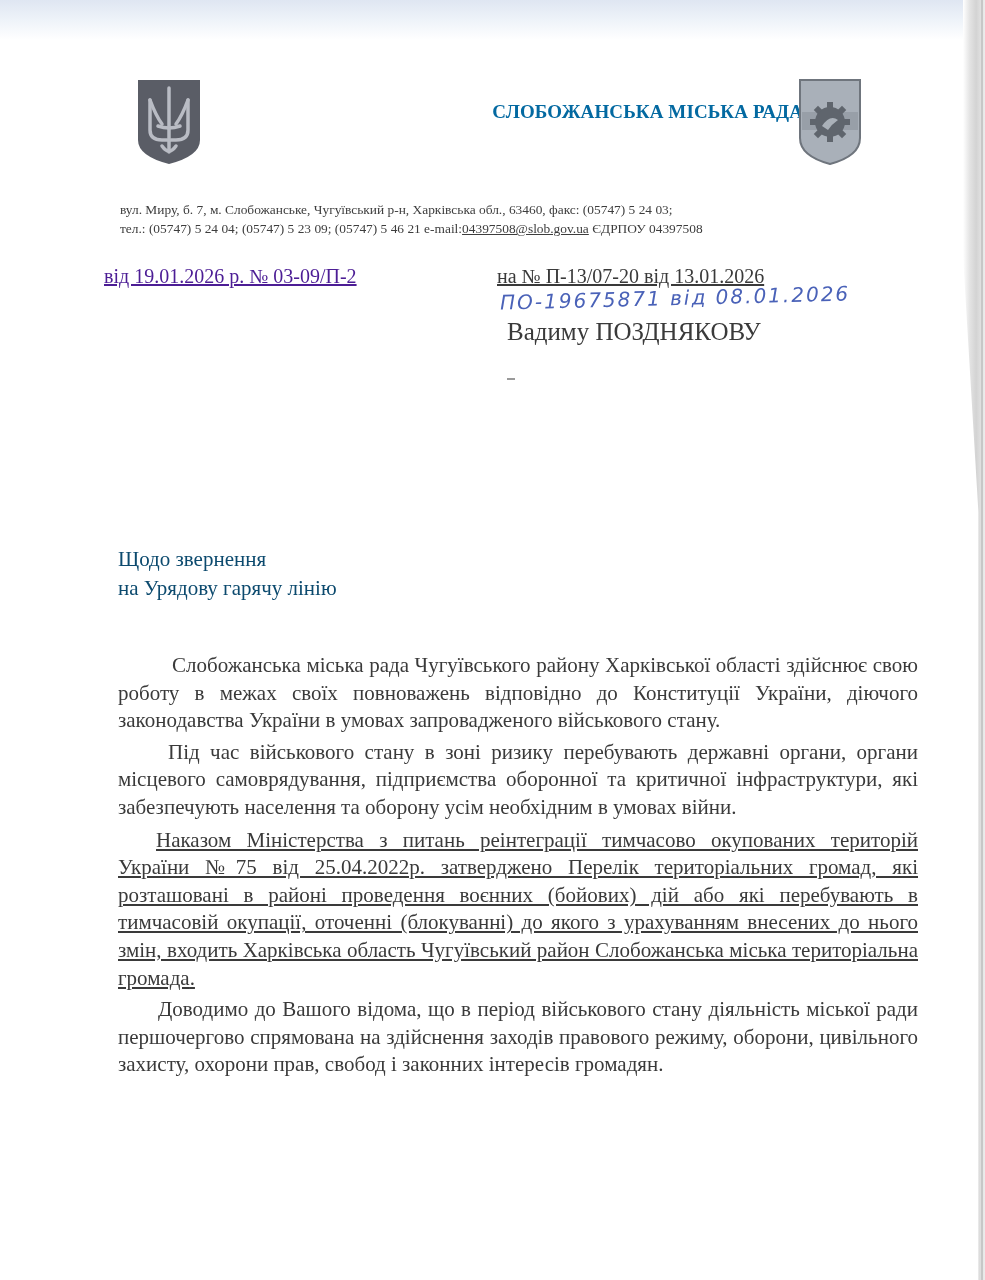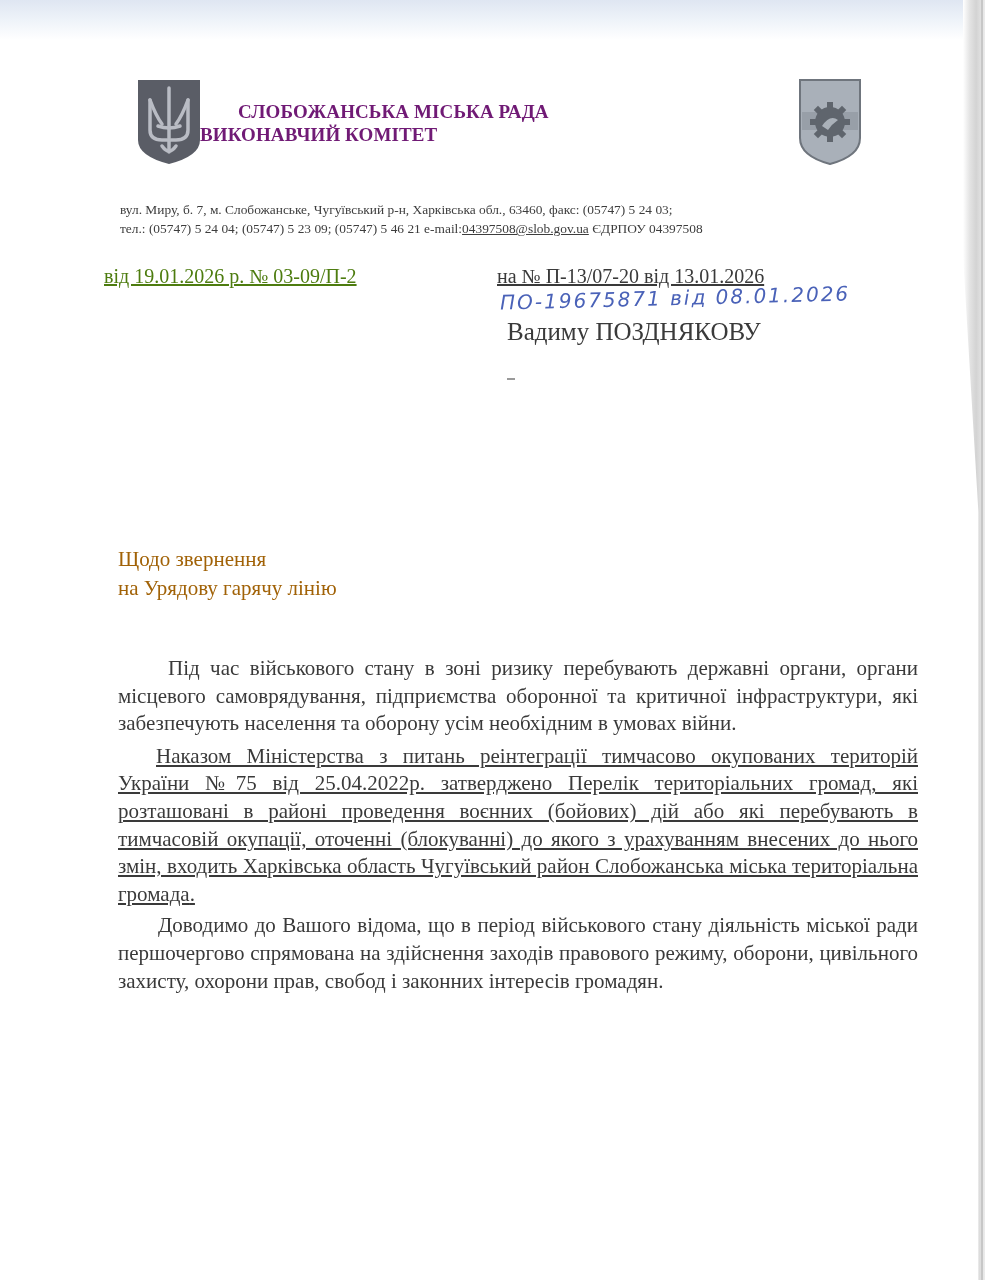--- a/index.html
+++ b/index.html
@@ -18,50 +18,50 @@
       background: linear-gradient(to right, #ffffff 0%, #e4e4e4 30%, #d3d3d3 60%, #ececec 100%);
       clip-path: polygon(0 0, 100% 0, 100% 100%, 70% 100%, 70% 40%, 0 20%);
     }
     .right-line {
       position: absolute; top: 0; right: 2px; width: 2px; height: 1280px; background: #c7c7c7;
     }
     .emblem { position: absolute; }
     .emblem-left { left: 136px; top: 78px; width: 66px; height: 88px; }
     .emblem-right { left: 798px; top: 78px; width: 64px; height: 88px; }
     .header {
-      position: absolute; left: 200px; top: 100px; width: 603px; text-align: left;
-      font-weight: bold; font-size: 19px; line-height: 23px; color: #701a75; letter-spacing: 0.1px;
+      position: absolute; left: 200px; top: 100px; width: 603px; text-align: right;
+      font-weight: bold; font-size: 19px; line-height: 23px; color: #0369a1; letter-spacing: 0.1px;
     }
     .header div { white-space: nowrap; }
     .header .l1 { padding-left: 38px; }
     .address {
       position: absolute; left: 120px; top: 200px; width: 760px; text-align: left;
       font-size: 13.4px; line-height: 19px; color: #3d3d3d;
     }
     .address .email { text-decoration: underline; }
     .ref-left {
       position: absolute; left: 104px; top: 265px; font-size: 20px;
-      text-decoration: underline; white-space: nowrap; color: #4d7c0f;
+      text-decoration: underline; white-space: nowrap; color: #4c1d95;
     }
     .ref-right {
       position: absolute; left: 497px; top: 265px; font-size: 20px;
       text-decoration: underline; white-space: nowrap; color: #3a3a3a;
     }
     .handwritten {
       position: absolute; left: 500px; top: 286px; font-size: 20px; color: #4a62b8;
       font-family: "DejaVu Sans", sans-serif; font-style: italic; letter-spacing: 2px;
       transform: rotate(-1.5deg); white-space: nowrap;
     }
     .recipient {
       position: absolute; left: 507px; top: 318px; font-size: 25px; white-space: nowrap;
     }
     .dash-mark { position: absolute; left: 507px; top: 378px; width: 8px; height: 2px; background: #9a9a9a; }
     .subject {
       position: absolute; left: 118px; top: 545px; font-size: 21px; line-height: 29px;
-      color: #a16207;
+      color: #0c4a6e;
     }
     .body-text {
       position: absolute; left: 118px; top: 651px; width: 800px;
       font-size: 21px; line-height: 27.6px; color: #3a3a3a;
     }
     .body-text p { margin: 0; text-align: justify; text-align-last: left; }
     .body-text p.ind1 { text-indent: 56px; }
     .body-text p.ind2 { text-indent: 54px; }
     .body-text p.ind3 { text-indent: 50px; }
     .body-text p.ind4 { text-indent: 38px; text-decoration: underline; }
@@ -88,21 +88,20 @@
       <path d="M52 22 Q46 38 40 46"></path>
       <path d="M22 48 Q33 52 44 48"></path>
       <path d="M33 62 V74"></path>
       <path d="M26 68 Q33 78 40 68"></path>
     </g>
   </svg>
 </div>
 
 <div class="header">
   <div class="l1">СЛОБОЖАНСЬКА МІСЬКА РАДА</div>
-  <div>ВИКОНАВЧИЙ КОМІТЕТ</div>
 </div>
 
 <div class="emblem emblem-right">
   <svg width="64" height="88" viewBox="0 0 64 88">
     <path d="M2 2 H62 V60 Q62 78 32 86 Q2 78 2 60 Z" fill="#a9b0b9" stroke="#6f757d" stroke-width="2"></path>
     <path d="M4 34 H60 V52 H4 Z" fill="#8d949c" opacity="0.6"></path>
     <circle cx="32" cy="44" r="15" fill="#5f656d"></circle>
     <g fill="#5f656d">
       <rect x="29" y="24" width="6" height="6"></rect>
       <rect x="29" y="58" width="6" height="6"></rect>
@@ -127,16 +126,17 @@
 <div class="handwritten">ПО-19675871 від 08.01.2026</div>
 <div class="recipient">Вадиму ПОЗДНЯКОВУ</div>
 <div class="dash-mark"></div>
 
 <div class="subject">
   <div>Щодо звернення</div>
   <div>на Урядову гарячу лінію</div>
 </div>
 
 <div class="body-text">
+  <p class="ind2 sp1">Слобожанська міська рада Чугуївського району Харківської області здійснює свою роботу в межах своїх повноважень відповідно до Конституції України, діючого законодавства України в умовах запровадженого військового стану.</p>
   <p class="ind3 sp2">Під час військового стану в зоні ризику перебувають державні органи, органи місцевого самоврядування, підприємства оборонної та критичної інфраструктури, які забезпечують населення та оборону усім необхідним в умовах війни.</p>
   <p class="ind4 sp3"><span>Наказом Міністерства з питань реінтеграції тимчасово окупованих територій України №75 від 25.04.2022р. затверджено Перелік територіальних громад, які розташовані в районі проведення воєнних (бойових) дій або які перебувають в тимчасовій окупації, оточенні (блокуванні) до якого з урахуванням внесених до нього змін, </span><span class="underline">входить Харківська область Чугуївський район Слобожанська міська територіальна громада</span><span>.</span></p>
   <p class="ind5 sp2">Доводимо до Вашого відома, що в період військового стану діяльність міської ради першочергово спрямована на здійснення заходів правового режиму, оборони, цивільного захисту, охорони прав, свобод і законних інтересів громадян.</p>
 </div>
 
 </body></html>

